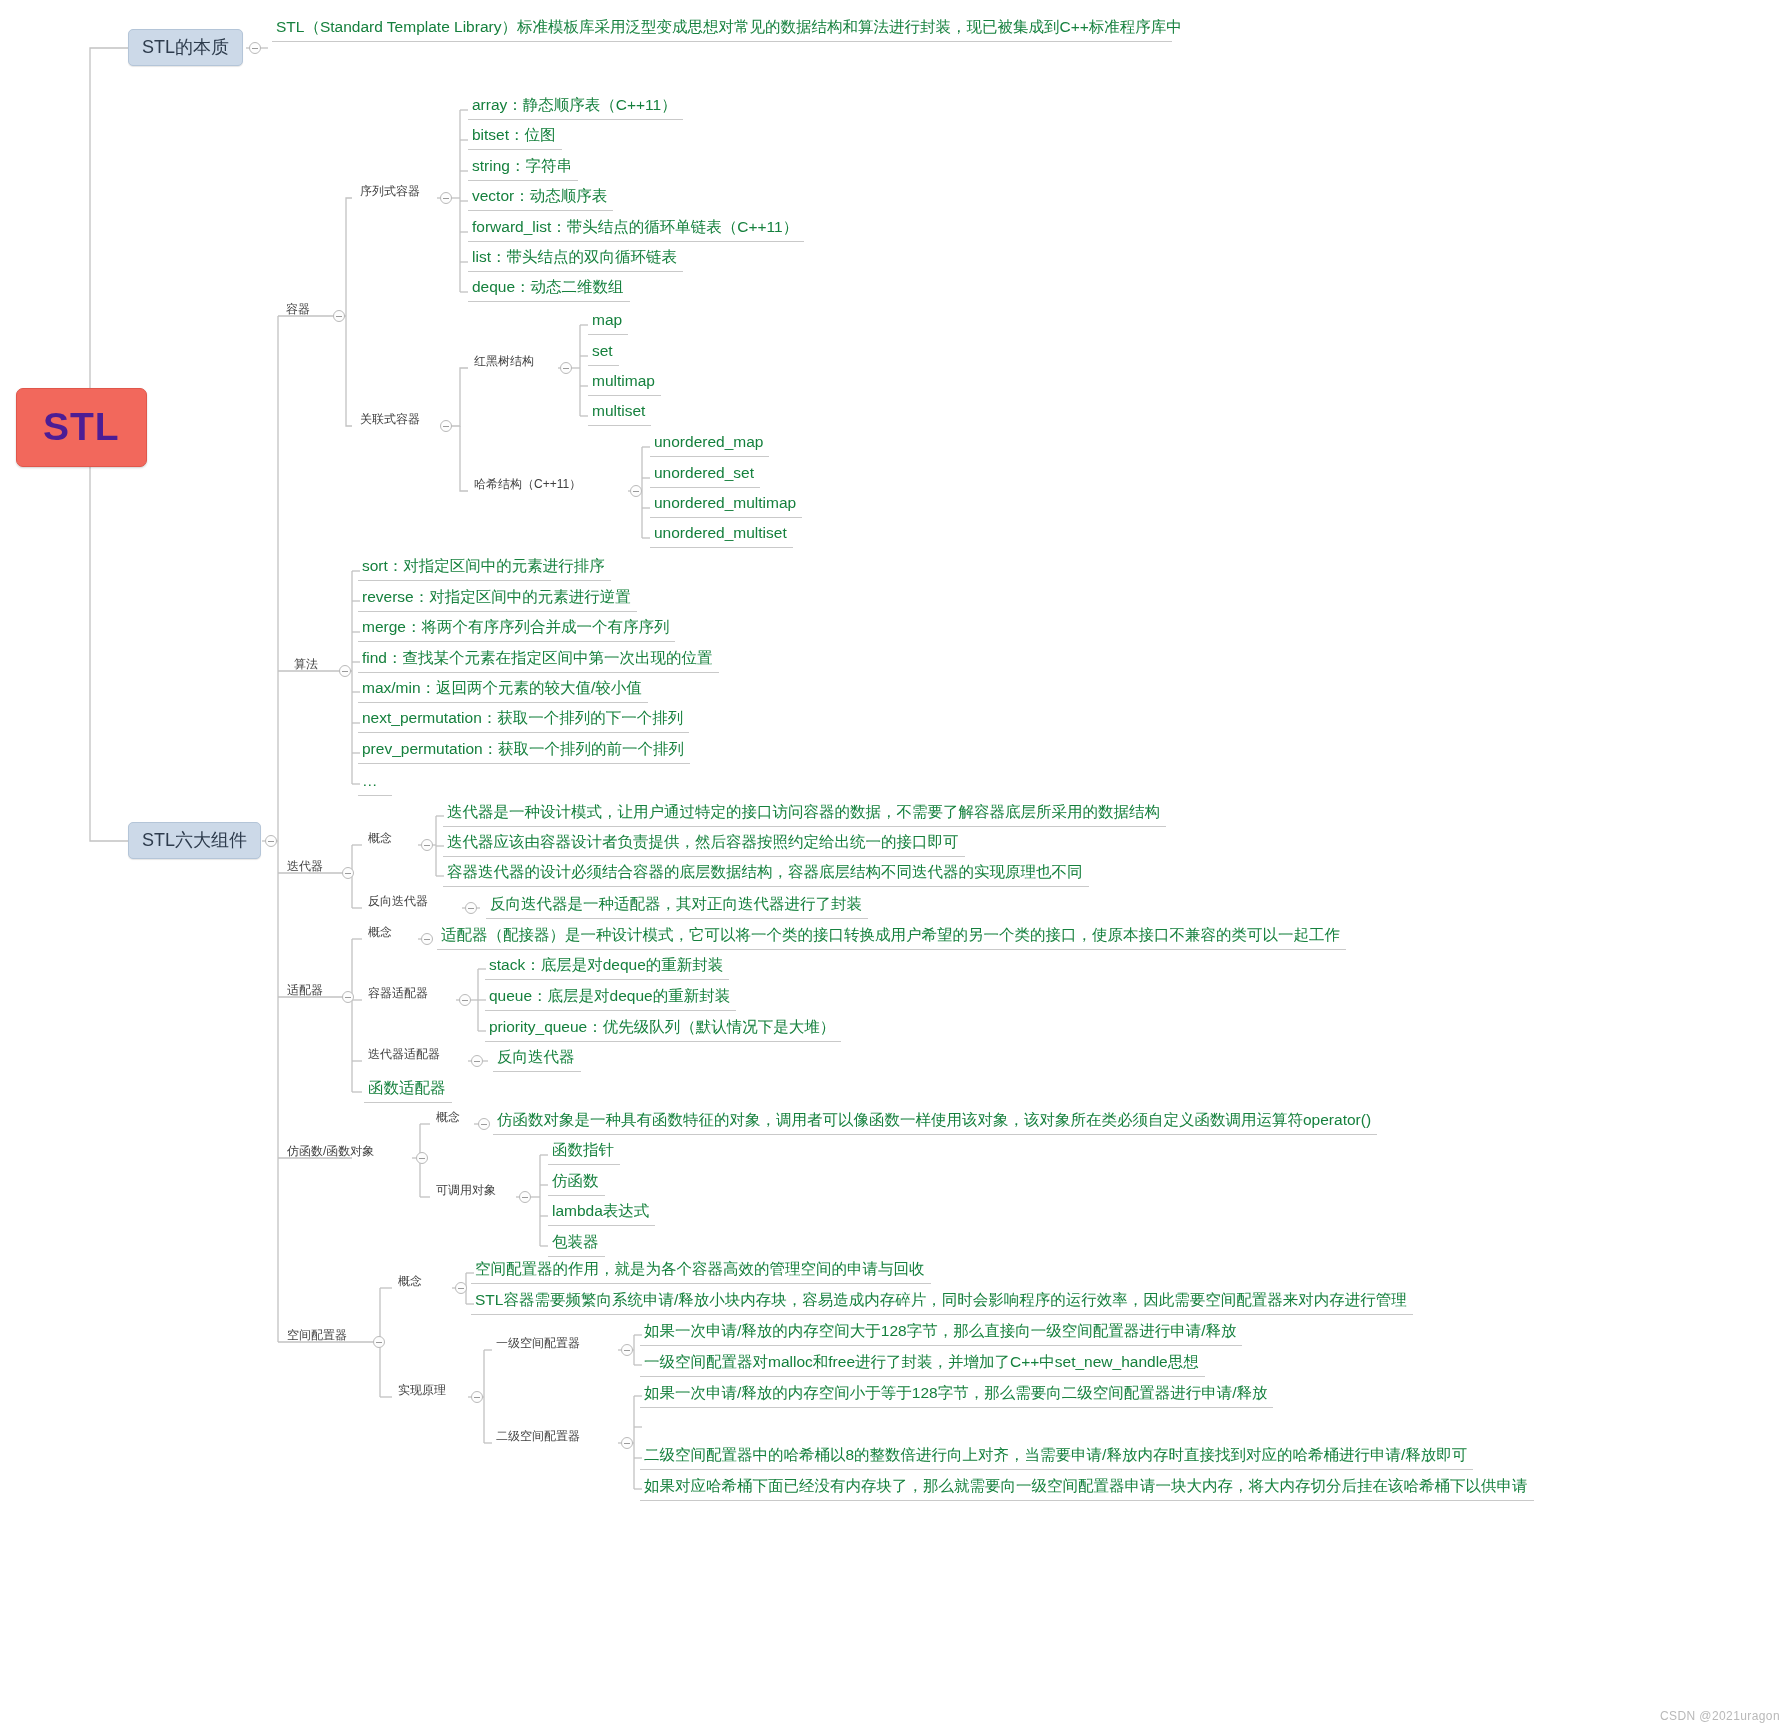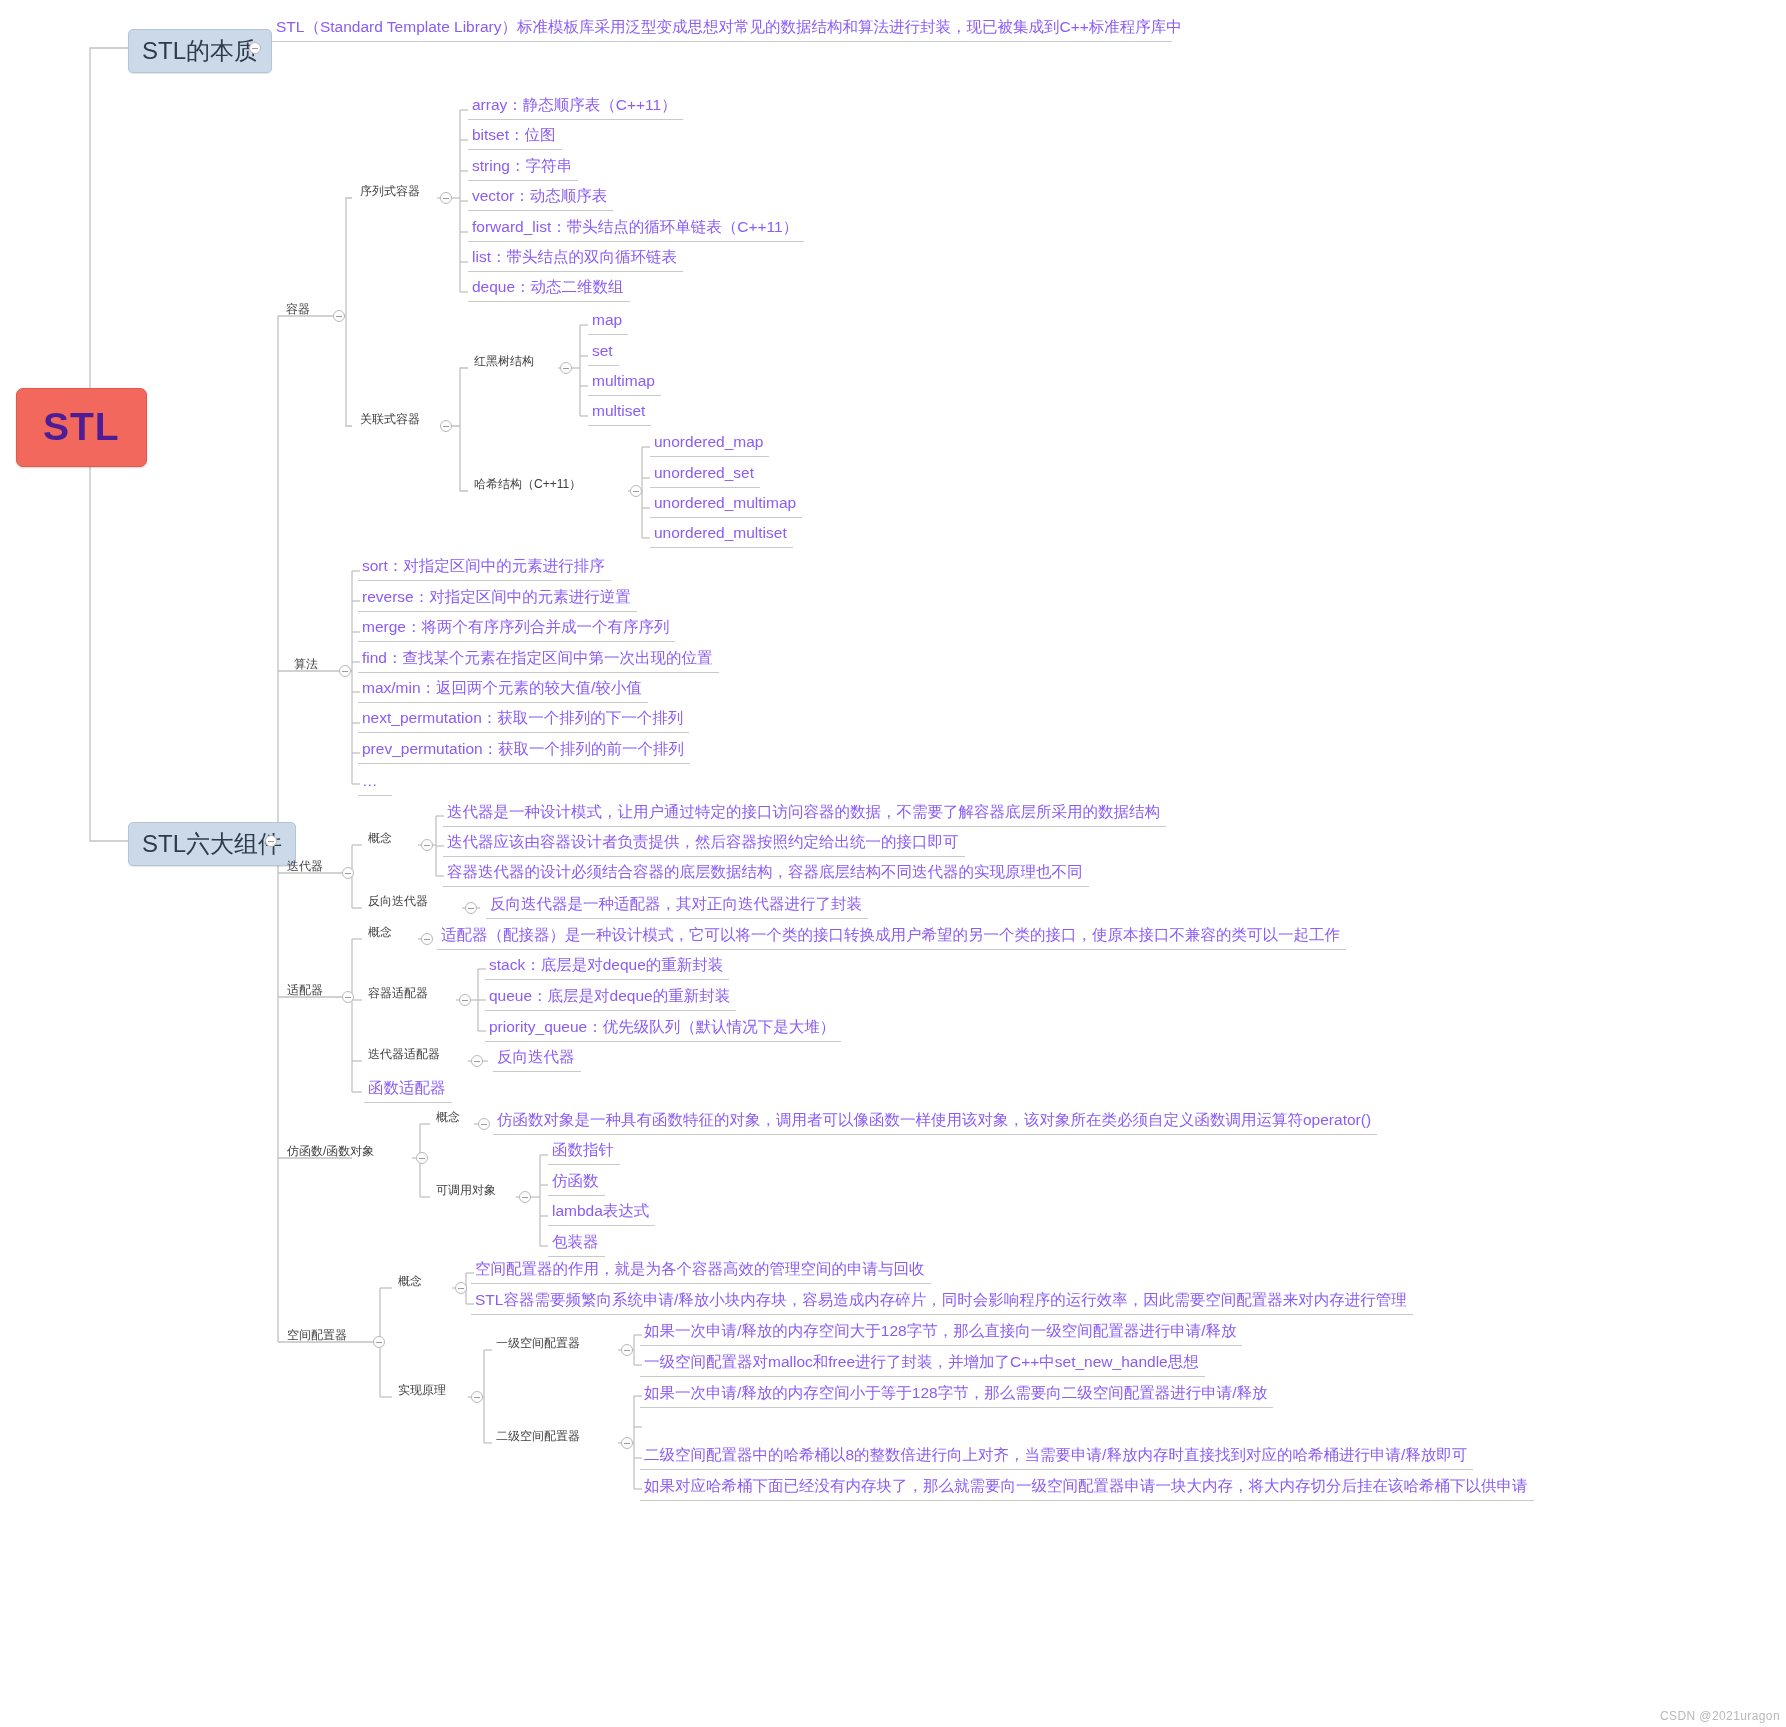--- a/index.html
+++ b/index.html
@@ -24,21 +24,21 @@
   
   .node {
     position: absolute;
     white-space: nowrap;
     color: #3c3c3c;
     line-height: 1.15;
   }
   
   .leaf {
     font-size: 15.5px;
-    color: #8b5cf6;
+    color: #15803d;
     padding: 2px 6px 5px 4px;
     border-bottom: 1.2px solid #c9c9c9;
   }
   
   .branch {
     font-size: 12px;
     color: #3f3f3f;
     padding: 2px 4px 4px 4px;
   }
   
@@ -50,21 +50,21 @@
     border-radius: 7px;
     padding: 16px 26px;
     border: 1px solid #e0574b;
     box-shadow: 0 1px 2px rgba(0,0,0,.18);
     letter-spacing: 1px;
   }
   
   .l1 {
     background: #ccd9e8;
     color: #2d3b4c;
-    font-size: 24px;
+    font-size: 18px;
     border: 1px solid #b4c5d8;
     border-radius: 5px;
     padding: 7px 13px;
     box-shadow: 0 1px 1px rgba(0,0,0,.10);
   }
   
   .toggle {
     position: absolute;
     width: 12px; height: 12px;
     border: 1px solid #b9b9b9;

